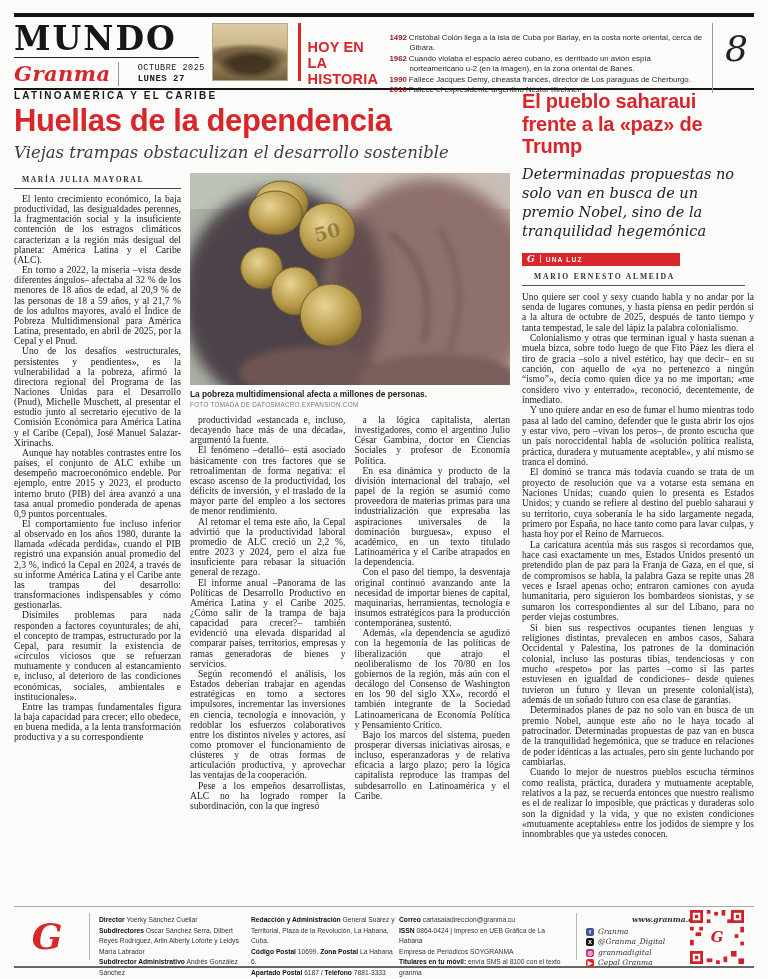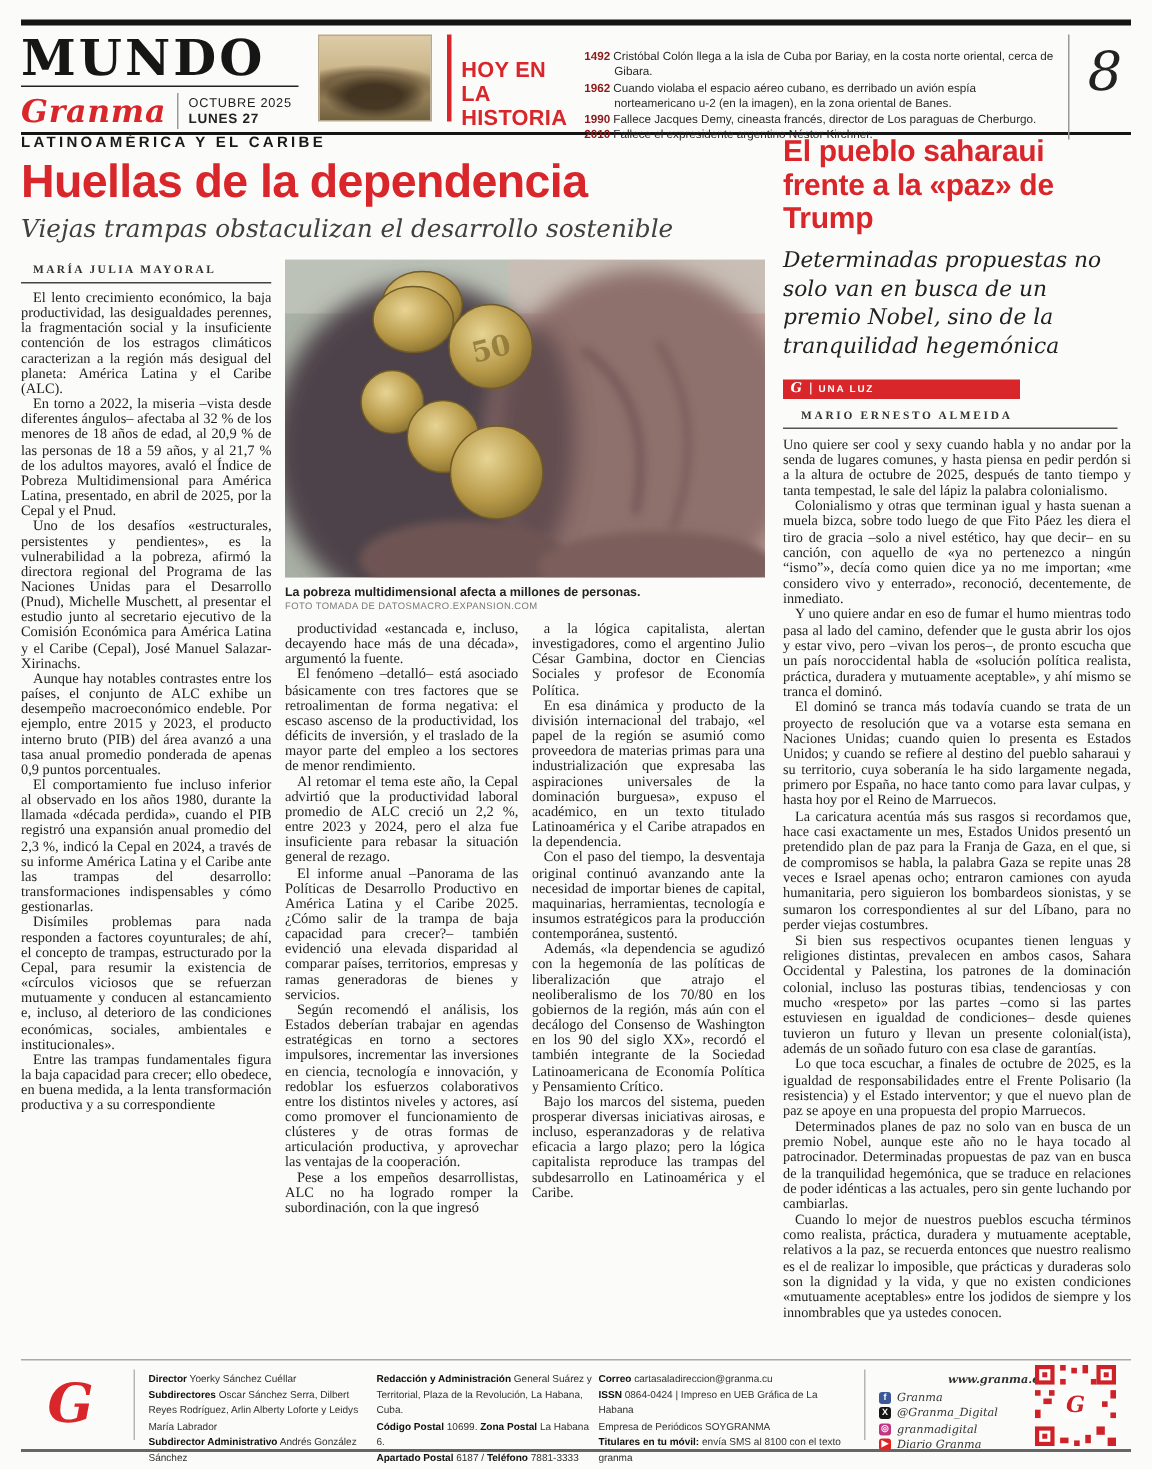--- a/index.html
+++ b/index.html
@@ -13,21 +13,21 @@
   .page{width:768px;height:979px;padding:13px 14px 0 14px;position:relative;}
 
   
   .masthead{border-top:4px solid #151515;border-bottom:2px solid #151515;display:flex;align-items:stretch;padding:6px 0 7px 0;height:77px;}
   .mast-left{width:196px;display:flex;flex-direction:column;justify-content:space-between;}
   .mundo{font-family:"DejaVu Serif",serif;font-weight:600;font-size:33px;line-height:32px;letter-spacing:2px;color:#161616;}
   .mast-left-rule{border-bottom:1.5px solid #222;margin:2px 0 3px 0;width:185px;}
   .mast-left-bottom{display:flex;align-items:center;gap:7px;}
   .granma-logo{font-family:"DejaVu Serif",serif;font-style:italic;font-weight:bold;font-size:21px;color:var(--red);letter-spacing:.5px;}
   .mast-vdiv{width:1px;height:24px;background:#999;}
-  .mast-date{font-family:Liberation Sans, sans-serif;font-size:8.5px;line-height:11px;letter-spacing:.5px;color:#222;}
+  .mast-date{font-family:Liberation Mono, monospace;font-size:8.5px;line-height:11px;letter-spacing:.5px;color:#222;margin-left:12px;}
   .mast-date .day{font-weight:bold;font-size:9px;}
   .hist-photo{width:76px;min-width:76px;margin:0 10px 0 2px;border:1px solid #b7a98c;background:
      radial-gradient(ellipse 60% 35% at 50% 72%, rgba(58,45,28,.85) 0 40%, rgba(58,45,28,0) 75%),
      radial-gradient(ellipse 80% 30% at 45% 58%, rgba(94,76,48,.7) 0 50%, rgba(94,76,48,0) 80%),
      linear-gradient(180deg,#dccba6 0%,#cdb88d 38%,#a78f66 60%,#71603f 100%);}
   .hist-redbar{width:2.5px;background:var(--red);margin-right:7px;}
   .hist-title{font-family:"Liberation Sans",sans-serif;font-weight:bold;color:var(--red);font-size:14.5px;line-height:16px;width:72px;min-width:72px;padding-top:16px;letter-spacing:.2px;}
   .hist-events{list-style:none;flex:1;padding:10px 8px 0 10px;font-family:"Liberation Sans",sans-serif;font-size:7.8px;line-height:10.4px;color:#2a2a2a;}
   .hist-events li{padding-left:20px;text-indent:-20px;}
   .hist-year{font-weight:bold;color:#8d1a1a;margin-right:2px;}
@@ -211,21 +211,20 @@
         <span class="blabel">UNA LUZ</span>
       </div>
       <div class="byline2">MARIO ERNESTO ALMEIDA</div>
       <div class="bodytext">
         <p class="noindent">Uno quiere ser cool y sexy cuando habla y no andar por la senda de lugares comunes, y hasta piensa en pedir perdón si a la altura de octubre de 2025, después de tanto tiempo y tanta tempestad, le sale del lápiz la palabra colonialismo.</p>
         <p>Colonialismo y otras que terminan igual y hasta suenan a muela bizca, sobre todo luego de que Fito Páez les diera el tiro de gracia –solo a nivel estético, hay que decir– en su canción, con aquello de «ya no pertenezco a ningún “ismo”», decía como quien dice ya no me importan; «me considero vivo y enterrado», reconoció, decentemente, de inmediato.</p>
         <p>Y uno quiere andar en eso de fumar el humo mientras todo pasa al lado del camino, defender que le gusta abrir los ojos y estar vivo, pero –vivan los peros–, de pronto escucha que un país noroccidental habla de «solución política realista, práctica, duradera y mutuamente aceptable», y ahí mismo se tranca el dominó.</p>
         <p>El dominó se tranca más todavía cuando se trata de un proyecto de resolución que va a votarse esta semana en Naciones Unidas; cuando quien lo presenta es Estados Unidos; y cuando se refiere al destino del pueblo saharaui y su territorio, cuya soberanía le ha sido largamente negada, primero por España, no hace tanto como para lavar culpas, y hasta hoy por el Reino de Marruecos.</p>
         <p>La caricatura acentúa más sus rasgos si recordamos que, hace casi exactamente un mes, Estados Unidos presentó un pretendido plan de paz para la Franja de Gaza, en el que, si de compromisos se habla, la palabra Gaza se repite unas 28 veces e Israel apenas ocho; entraron camiones con ayuda humanitaria, pero siguieron los bombardeos sionistas, y se sumaron los correspondientes al sur del Líbano, para no perder viejas costumbres.</p>
         <p>Si bien sus respectivos ocupantes tienen lenguas y religiones distintas, prevalecen en ambos casos, Sahara Occidental y Palestina, los patrones de la dominación colonial, incluso las posturas tibias, tendenciosas y con mucho «respeto» por las partes –como si las partes estuviesen en igualdad de condiciones– desde quienes tuvieron un futuro y llevan un presente colonial(ista), además de un soñado futuro con esa clase de garantías.</p>
-        <p>Lo que toca escuchar, a finales de octubre de 2025, es la igualdad de responsabilidades entre el Frente Polisario (la resistencia) y el Estado interventor; y que el nuevo plan de paz se apoye en una propuesta del propio Marruecos.</p>
         <p>Determinados planes de paz no solo van en busca de un premio Nobel, aunque este año no le haya tocado al patrocinador. Determinadas propuestas de paz van en busca de la tranquilidad hegemónica, que se traduce en relaciones de poder idénticas a las actuales, pero sin gente luchando por cambiarlas.</p>
         <p>Cuando lo mejor de nuestros pueblos escucha términos como realista, práctica, duradera y mutuamente aceptable, relativos a la paz, se recuerda entonces que nuestro realismo es el de realizar lo imposible, que prácticas y duraderas solo son la dignidad y la vida, y que no existen condiciones «mutuamente aceptables» entre los jodidos de siempre y los innombrables que ya ustedes conocen.</p>
       </div>
     </aside>
   </div>
 
   <footer class="footer">
     <div class="g-logo">G</div>
     <div class="fdiv"></div>
     <div class="fcol fcolA">
@@ -254,21 +253,21 @@
       <div class="srow">
           <span class="sicon si-x">X</span>
           <span class="slabel">@Granma_Digital</span>
         </div>
       <div class="srow">
           <span class="sicon si-ig">◎</span>
           <span class="slabel">granmadigital</span>
         </div>
       <div class="srow">
           <span class="sicon si-yt">▶</span>
-          <span class="slabel">Diario Granma</span>
+          <span class="slabel">Cepal Granma</span>
         </div>
     </div>
     <div class="qr">
       <svg viewBox="0 0 29 29" aria-hidden="true">
         <g fill="#cf2228">
           <rect x="0" y="0" width="7" height="7"></rect>
             <rect x="22" y="0" width="7" height="7"></rect>
             <rect x="0" y="22" width="7" height="7"></rect>
           <rect x="9" y="0" width="2" height="2"></rect>
             <rect x="13" y="1" width="2" height="2"></rect>

